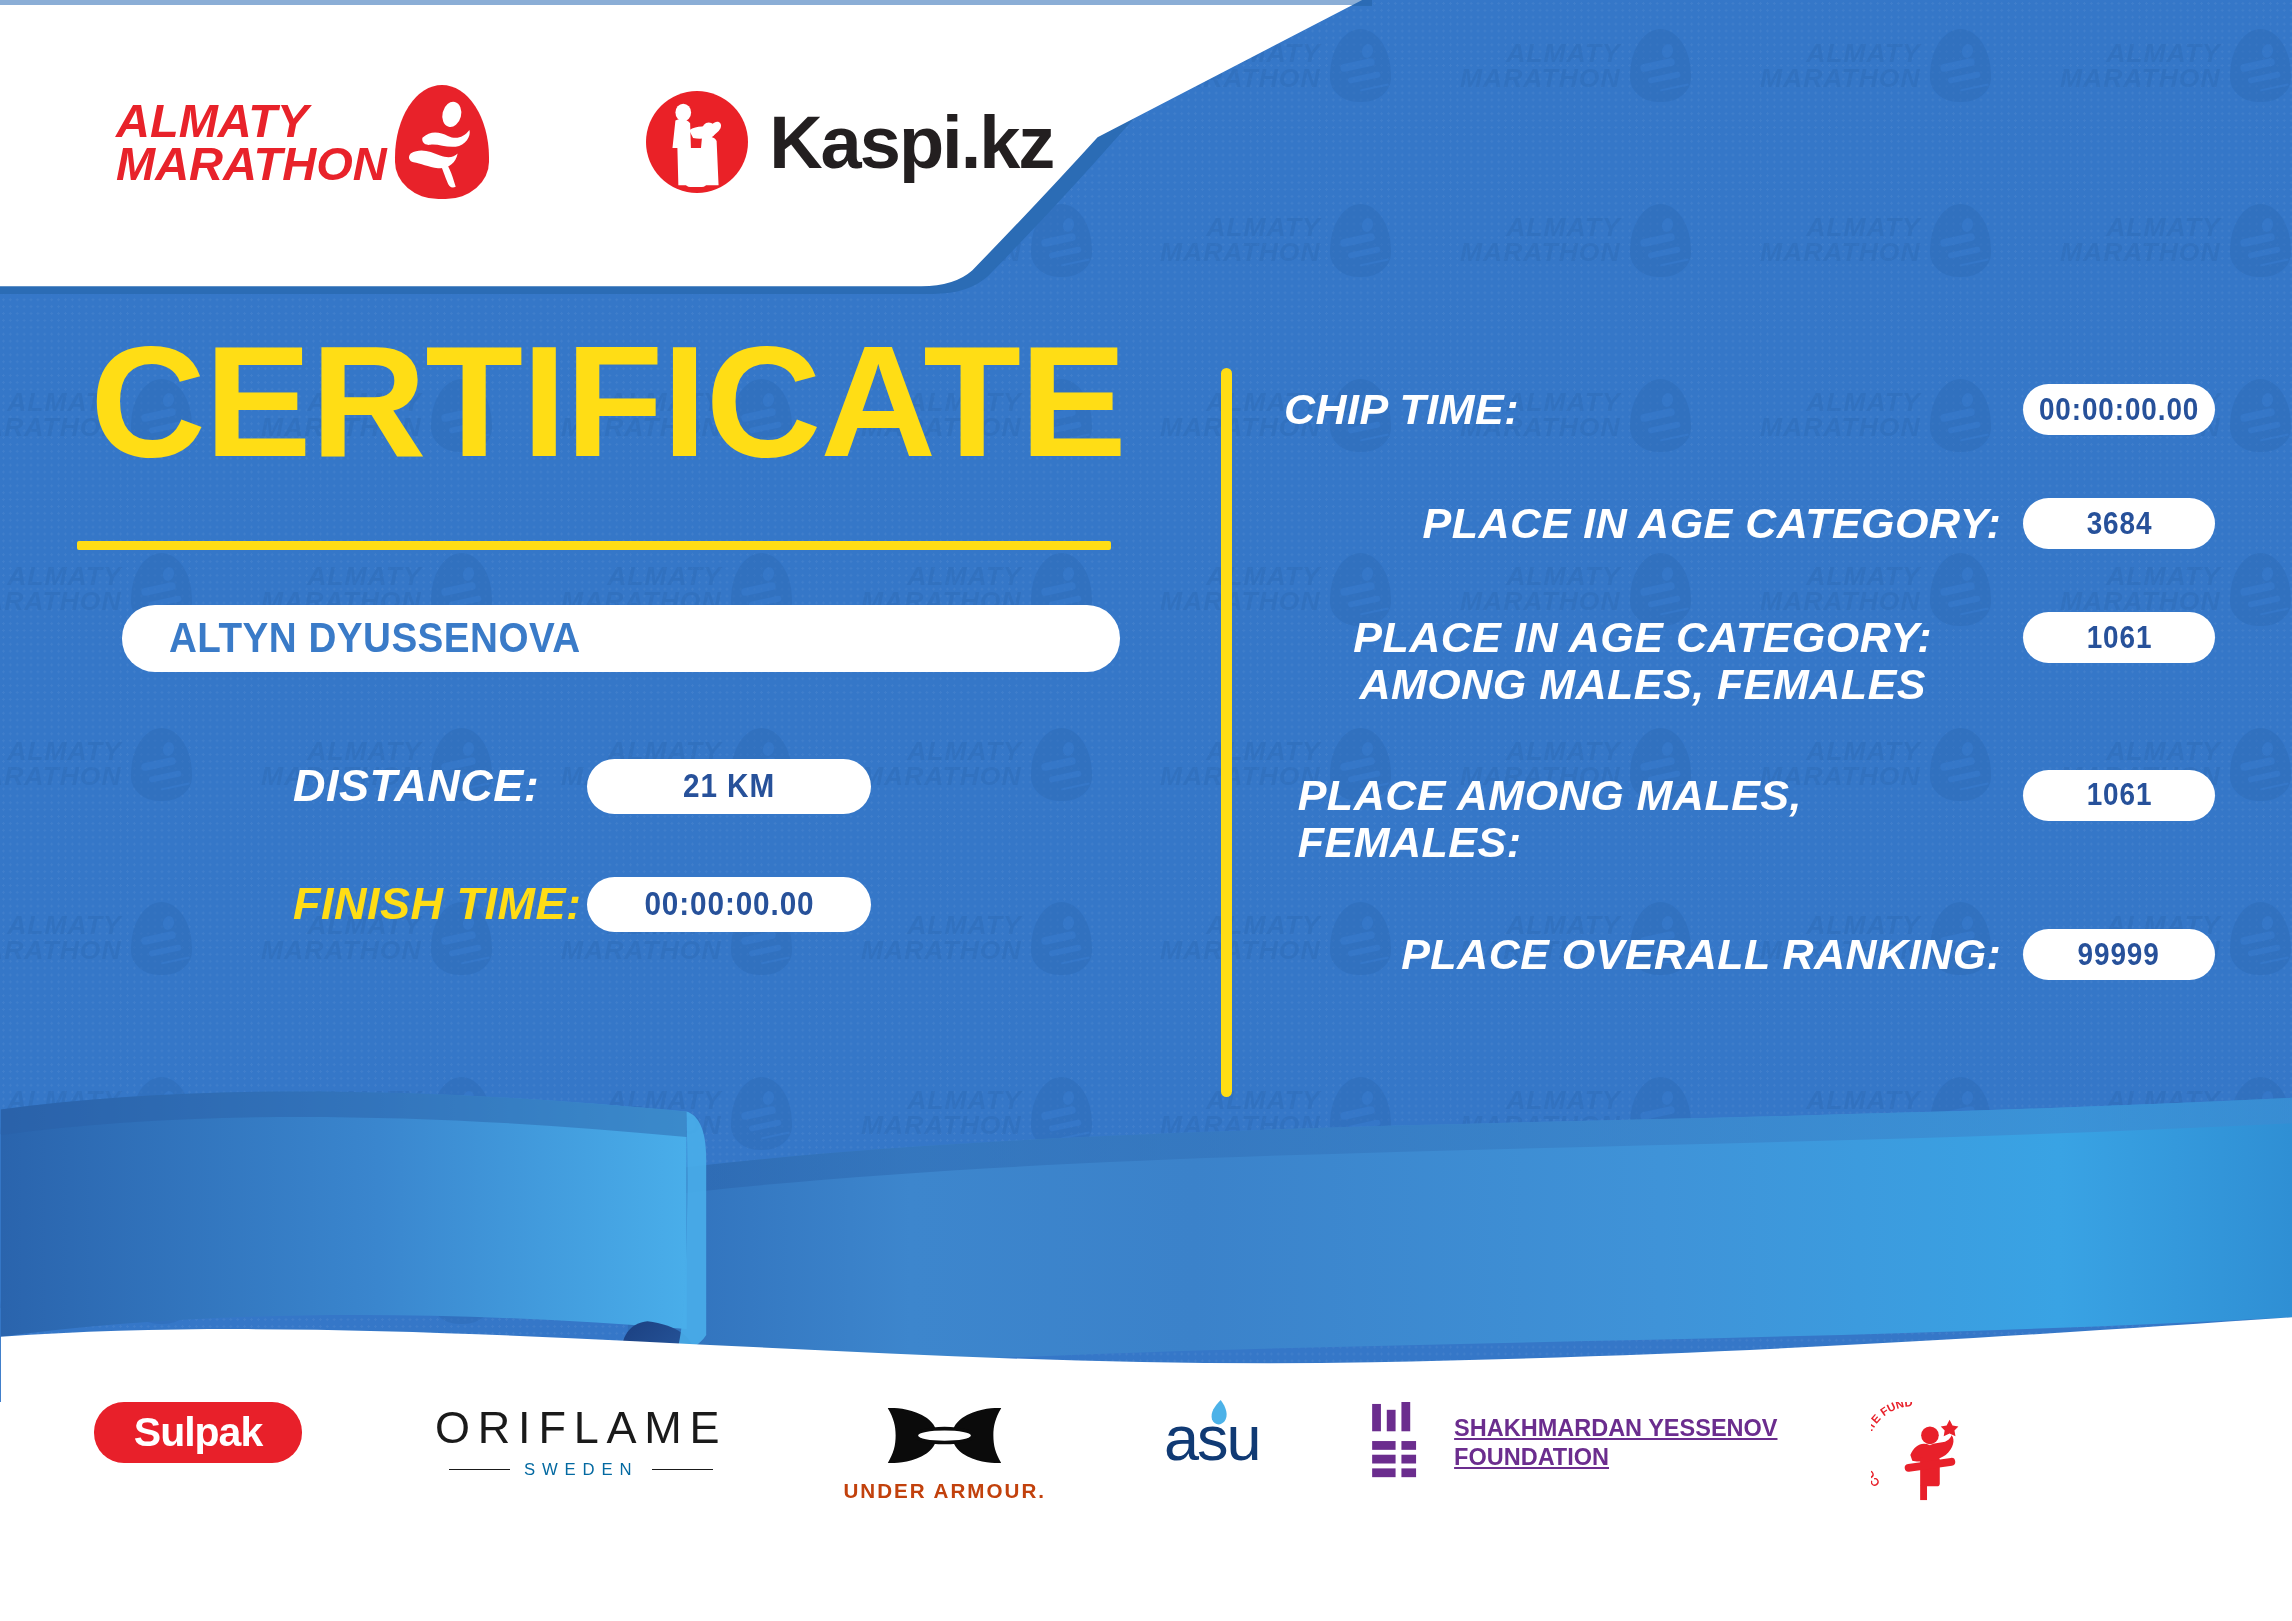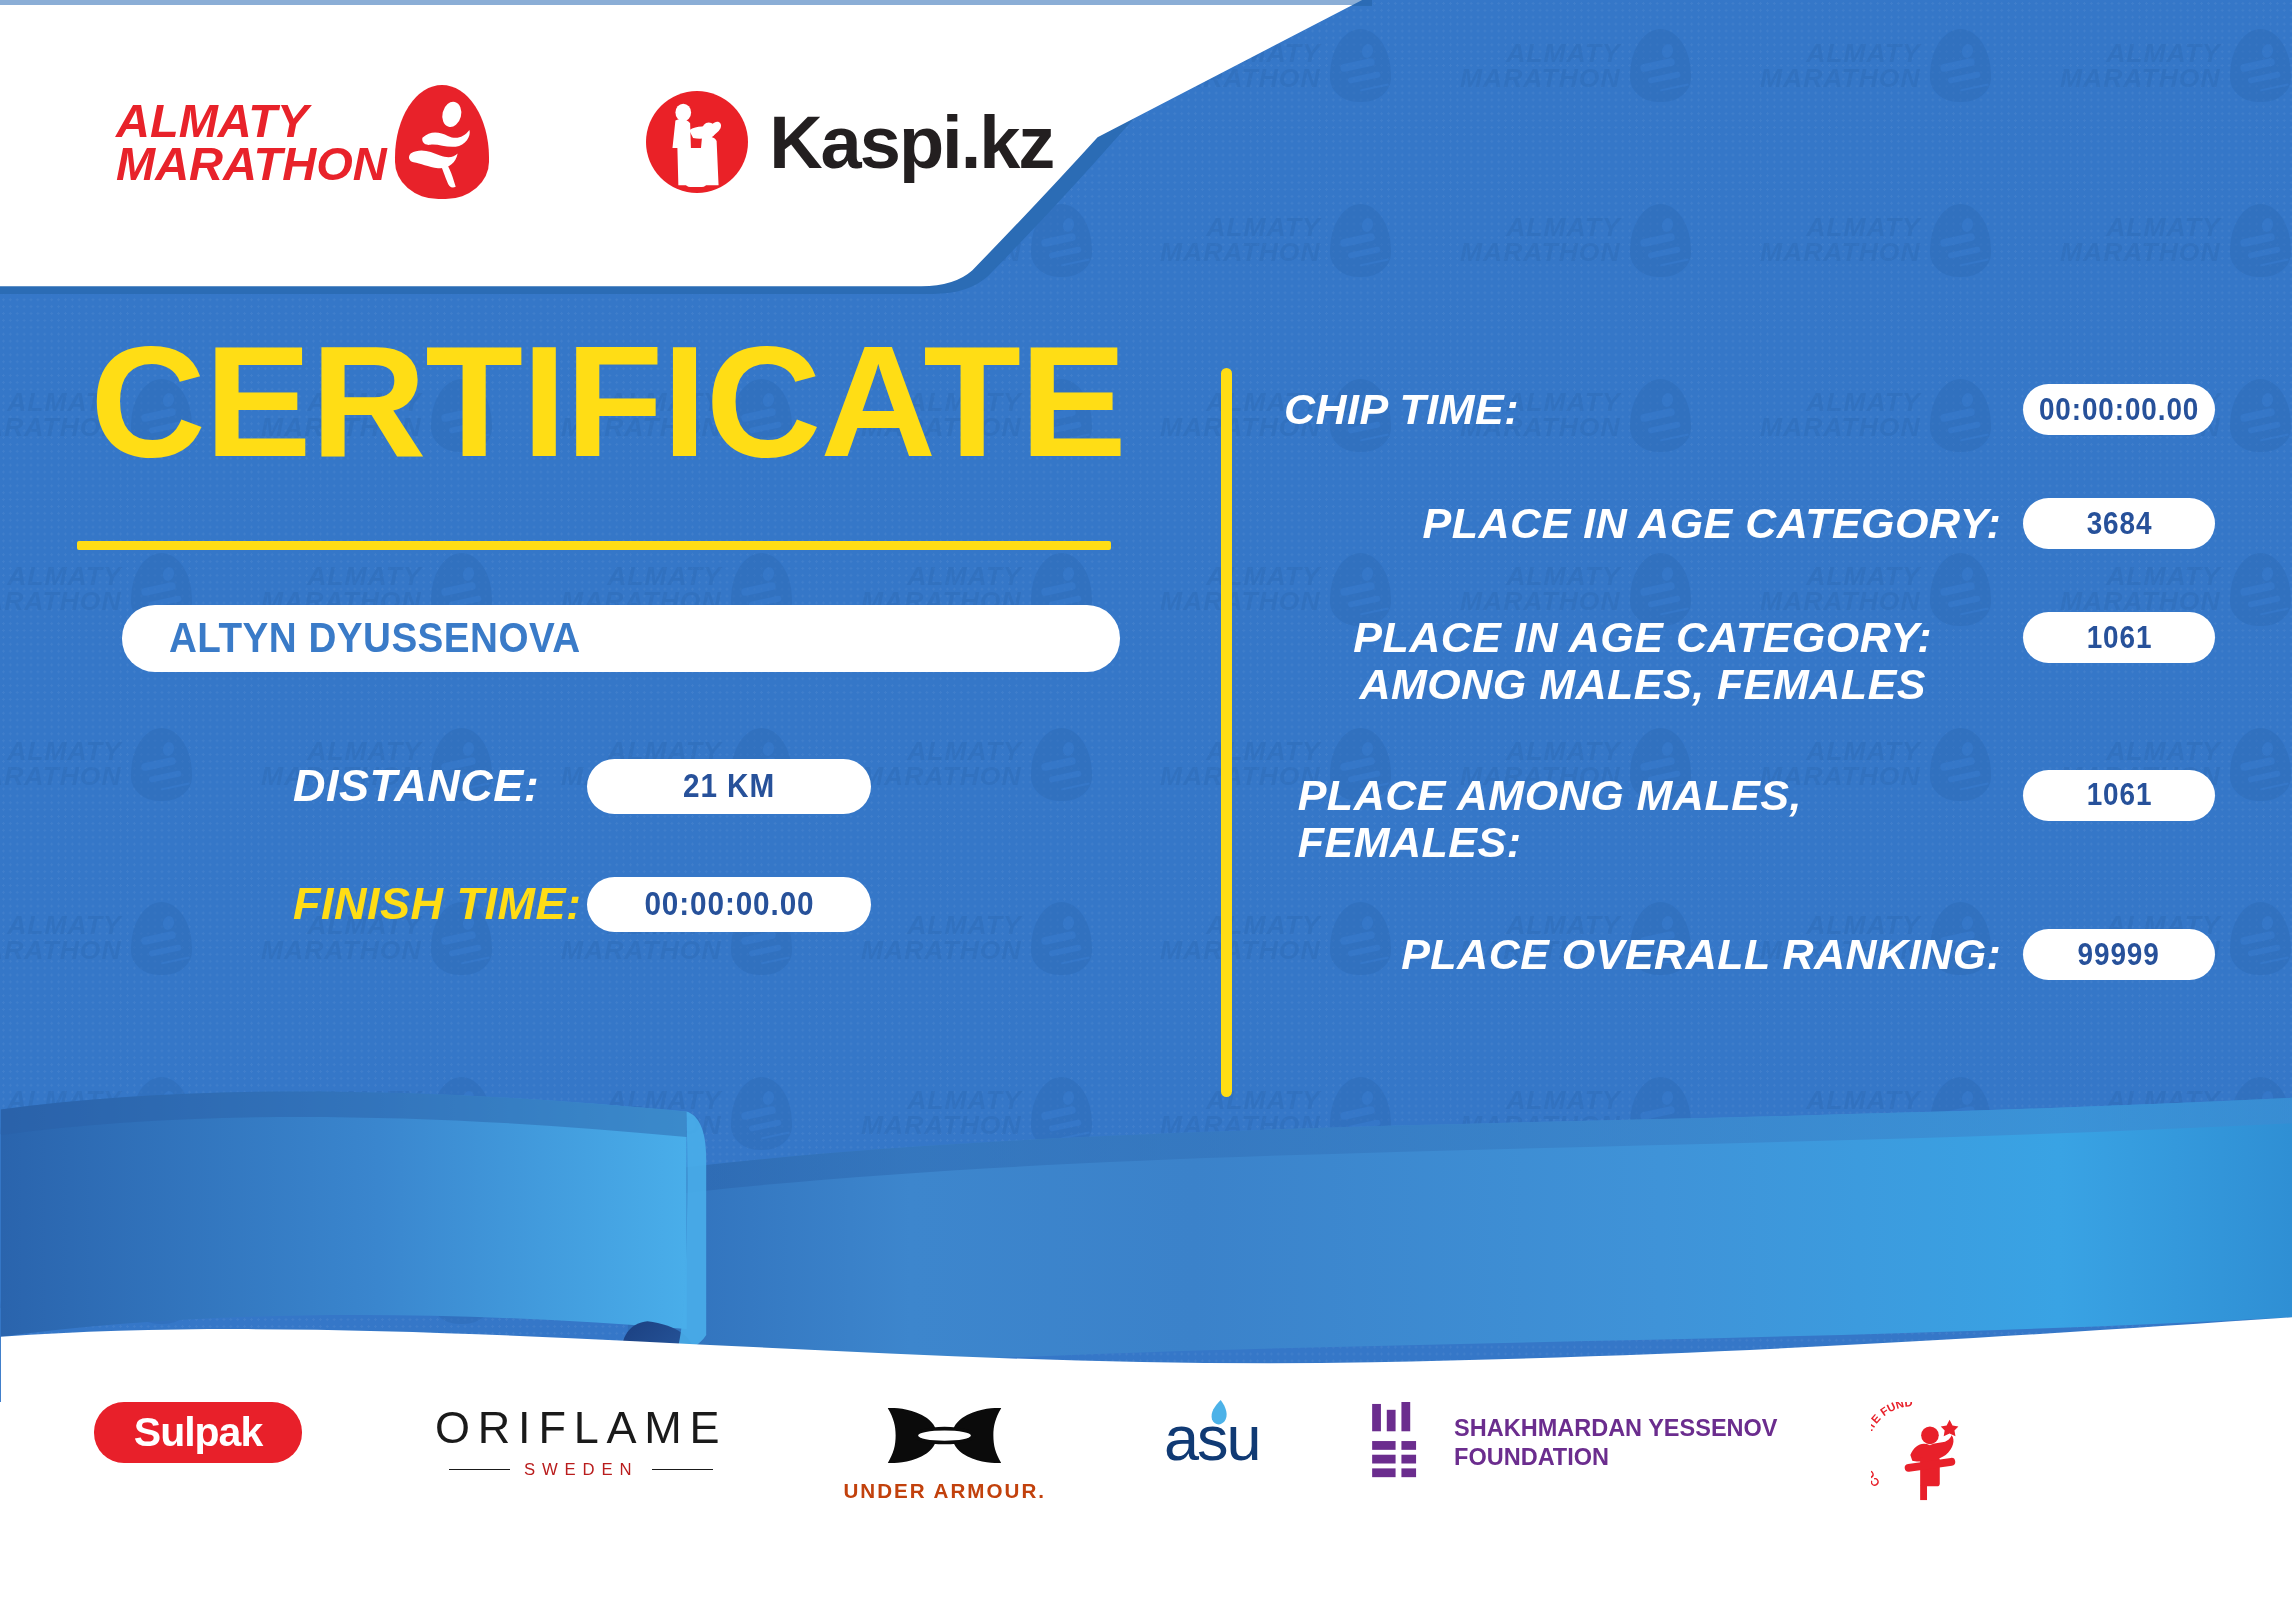--- a/index.html
+++ b/index.html
@@ -176,29 +176,29 @@
   .sulpak-badge span{
     color:#fff; font-weight:bold; font-size:41px; letter-spacing:-1px;
   }
   .sp-sanofi{ margin-left:153px; flex-direction:column; gap:2px; }
   .sanofi-word{ color:#3b4a9b; font-size:35px; letter-spacing:2px; font-weight:500; }
   .sanofi-tag{ color:#3b4a9b; font-size:21.6px; font-style:italic; font-family:"DejaVu Serif", serif; }
   .sp-oriflame{ margin-left:133px; flex-direction:column; }
   .ori-word{ color:#1a1a1a; font-size:45px; letter-spacing:7.8px; font-weight:400; }
   .ori-sub{
     display:flex; align-items:center; gap:13.7px; margin-top:5.9px;
-    color:#b91c1c; font-size:16.7px; letter-spacing:6.9px;
+    color:#0369a1; font-size:16.7px; letter-spacing:6.9px;
   }
   .ori-sub .ln{ width:61px; height:1px; background:#1a1a1a; }
   .sp-ua{ margin-left:116px; flex-direction:column; gap:5.9px; }
   .ua-word{ color:#c2410c; font-weight:bold; font-size:20.6px; letter-spacing:2px; }
   .sp-asu{ margin-left:118px; }
   .asu-word{ color:#103a74; font-size:63px; font-weight:500; letter-spacing:-2px; position:relative; }
   .sp-syf{ margin-left:108px; align-items:center; gap:25.5px; }
-  .syf-text{ color:#6b2d8e; font-weight:bold; font-size:23.5px; line-height:1.25; }
+  .syf-text{ color:#6b2d8e; font-weight:bold; font-size:23.5px; line-height:1.25;text-decoration:underline; }
   .sp-ctbf{ margin-left:94px; align-items:center; gap:13.7px; }
 </style>
 </head>
 <body>
 
 <div class="cert-root">
 
   <div class="blue-field"></div>
 
   <div class="watermarks" id="wm-layer">

